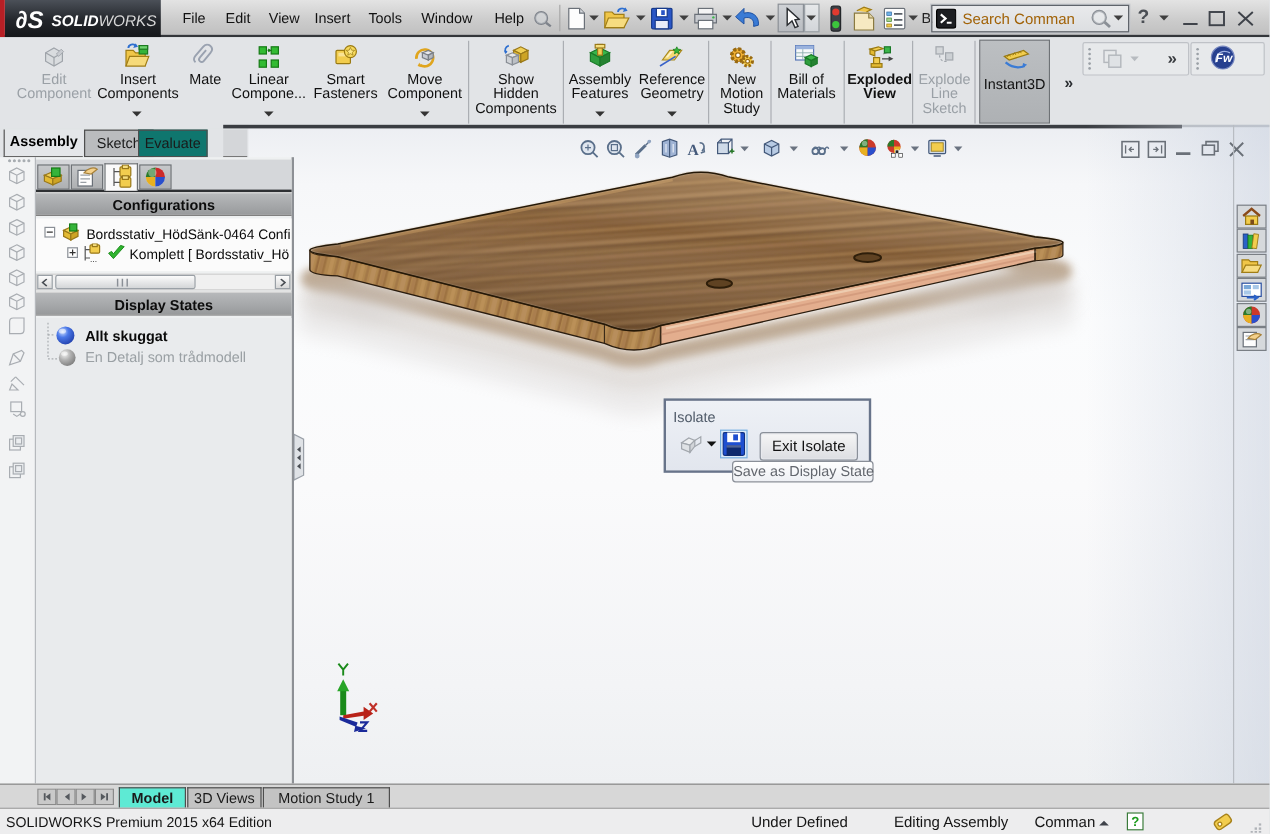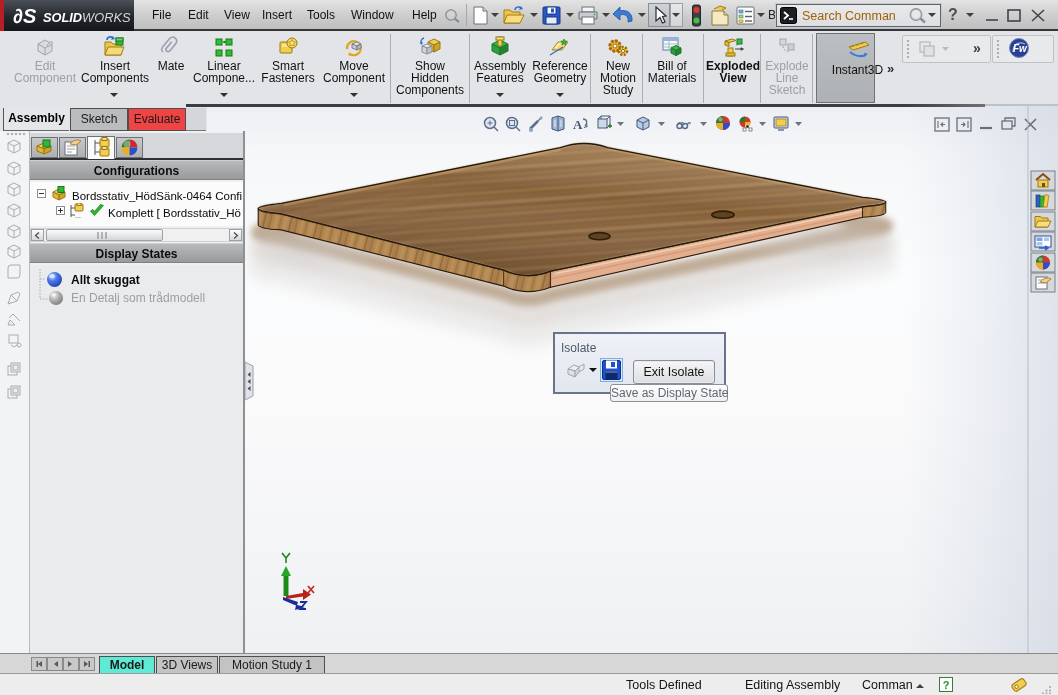--- a/index.html
+++ b/index.html
@@ -300,21 +300,21 @@
     <div class="ric">
         <svg width="22" height="22" viewBox="0 0 22 22">
           <rect x="4" y="3" width="6" height="6" fill="#d4d7da" stroke="#a2a7ad"></rect>
           <rect x="12" y="8" width="6" height="6" fill="#ccd0d4" stroke="#a2a7ad"></rect>
           <path d="M7 10 C7 14 10 16 14 15" fill="none" stroke="#a2a7ad" stroke-dasharray="2 1.5"></path>
         </svg>
       </div>
     Explode<br>Line<br>Sketch</div>
 
   <div class="abs" style="left:816px;top:33px;width:59px;height:70px;background:linear-gradient(#bcbfc2,#aeb1b4);border:1px solid #6e7276;"></div>
-  <div class="rbtn" style="left:816px;width:59px;margin-left:12px;">
+  <div class="rbtn" style="left:816px;width:59px;">
     <div class="ric" style="height:26px">
         <svg width="26" height="22" viewBox="0 0 26 22">
           <polygon points="4,7 20,2 24,5 8,10" fill="#f2cd4e" stroke="#9a7a12"></polygon>
           <path d="M6.5 7.4 L8 5.2 L9 7 M11 6.1 l1.5 -2.2 1 1.8 M15.5 4.7 l1.5 -2.2 1 1.8" fill="none" stroke="#9a7a12" stroke-width="0.8"></path>
           <path d="M5 12 C10 16 16 17 21 15" fill="none" stroke="#3a7bd5" stroke-width="2"></path>
           <path d="M23 14 l-4 2.5 .5 -4 z" fill="#3a7bd5"></path>
         </svg>
       </div>
     Instant3D</div>
 
@@ -358,21 +358,21 @@
   </div>
 </div>
 
 <div class="abs" id="viewport"></div>
 <div class="abs" style="left:186px;top:104px;width:799px;height:3px;background:#3a3d42;"></div>
 <div class="abs" style="left:985px;top:104px;width:73px;height:2px;background:#b0b3b8;"></div>
 <div class="abs" id="vptint"></div>
 <div class="abs" id="tabband" style="width:207px;">
   <div class="ctab" style="left:3px;width:66px;background:#e4e6e9;border-left:1px solid #555;border-bottom:1px solid #666;font-weight:bold;color:#000;">Assembly</div>
   <div class="ctab" style="left:70px;width:58px;background:#babcbe;border:1px solid #4e4e4e;">Sketch</div>
-  <div class="ctab" style="left:128px;width:58px;background:#ef4444;border:1px solid #4e4e4e;">Evaluate</div>
+  <div class="ctab" style="left:115px;width:58px;background:#0f766e;border:1px solid #4e4e4e;">Evaluate</div>
   <div class="ctab" style="left:186px;width:20px;background:#d4d6d9;border-bottom:1px solid #777;"></div>
 </div>
 
 <div class="abs" id="leftstrip"></div>
 <div class="abs" id="panel"></div>
 <div id="panel-content">
 
   <div class="abs" style="left:30px;top:133px;width:213px;height:27px;background:#d5d7da;border-bottom:2px solid #2e3033;"></div>
   <div class="abs" style="left:31px;top:137px;width:27px;height:21px;background:linear-gradient(#c6c8ca,#aeb0b2);border:1px solid #6e7276;">
     <svg width="25" height="19" viewBox="0 0 25 19">
@@ -834,21 +834,22 @@
         <path d="M37 4 l4 3 -4 3 z"></path>
         <path d="M53 4 l4 3 -4 3 z"></path>
         <rect x="57.5" y="4" width="1.5" height="6"></rect>
       </g>
   </svg>
   <div class="btab" style="left:99px;width:56px;background:#5eead4;font-weight:bold;">Model</div>
   <div class="btab" style="left:156px;width:62px;">3D Views</div>
   <div class="btab" style="left:219px;width:106px;">Motion Study 1</div>
 </div>
 <div class="abs" id="statusbar">
-  <div class="stxt" style="left:626px;">Tools Defined</div>
+  <div class="stxt" style="left:5px;font-size:11.8px;">SOLIDWORKS Premium 2015 x64 Edition</div>
+  <div class="stxt" style="left:626px;">Under Defined</div>
   <div class="stxt" style="left:745px;">Editing Assembly</div>
   <div class="stxt" style="left:862px;">Comman</div>
   <svg class="abs" style="left:914px;top:8px" width="12" height="8" viewBox="0 0 12 8">
       <path d="M2 6 L6 2 L10 6 Z" fill="#3f434a"></path>
     </svg>
   <div class="abs" style="left:939px;top:3px;width:14px;height:15px;background:#fff;border:1px solid #3a7a3a;text-align:center;line-height:14px;font-size:11px;font-weight:bold;color:#1a9a1a;">?</div>
   <svg class="abs" style="left:1009px;top:2px" width="20" height="18" viewBox="0 0 20 18">
       <g transform="rotate(-35 10 9)">
         <rect x="3" y="5" width="14" height="8" rx="2.5" fill="#f2cd4e" stroke="#a8821a" stroke-width="1.2"></rect>
         <circle cx="7" cy="9" r="1.6" fill="#fff" stroke="#a8821a"></circle>

